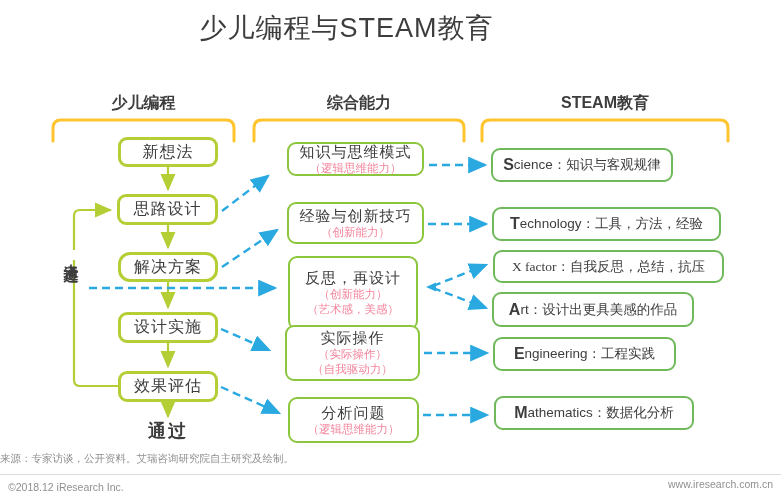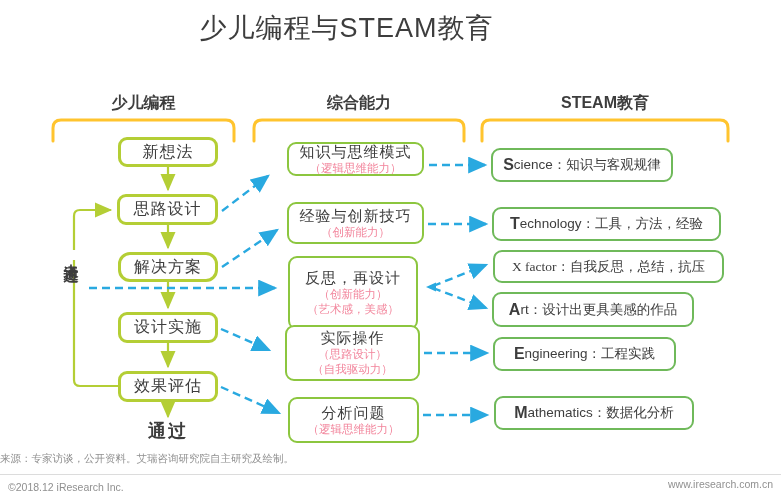--- a/index.html
+++ b/index.html
@@ -113,21 +113,21 @@
     <div class="t">经验与创新技巧</div>
     <div class="s">（创新能力）</div>
   </div>
   <div class="box box-mid" style="left:288px;top:256px;width:130px;height:74px;">
     <div class="t">反思，再设计</div>
     <div class="s">（创新能力）</div>
     <div class="s">（艺术感，美感）</div>
   </div>
   <div class="box box-mid" style="left:285px;top:325px;width:135px;height:56px;">
     <div class="t">实际操作</div>
-    <div class="s">（思路设计）</div>
+    <div class="s">（实际操作）</div>
     <div class="s">（自我驱动力）</div>
   </div>
   <div class="box box-mid" style="left:288px;top:397px;width:131px;height:46px;">
     <div class="t">分析问题</div>
     <div class="s">（逻辑思维能力）</div>
   </div>
 
   <div class="box box-right" style="left:491px;top:148px;width:182px;height:34px;">
     <span class="lead">S</span>
       <span>cience：知识与客观规律</span>

